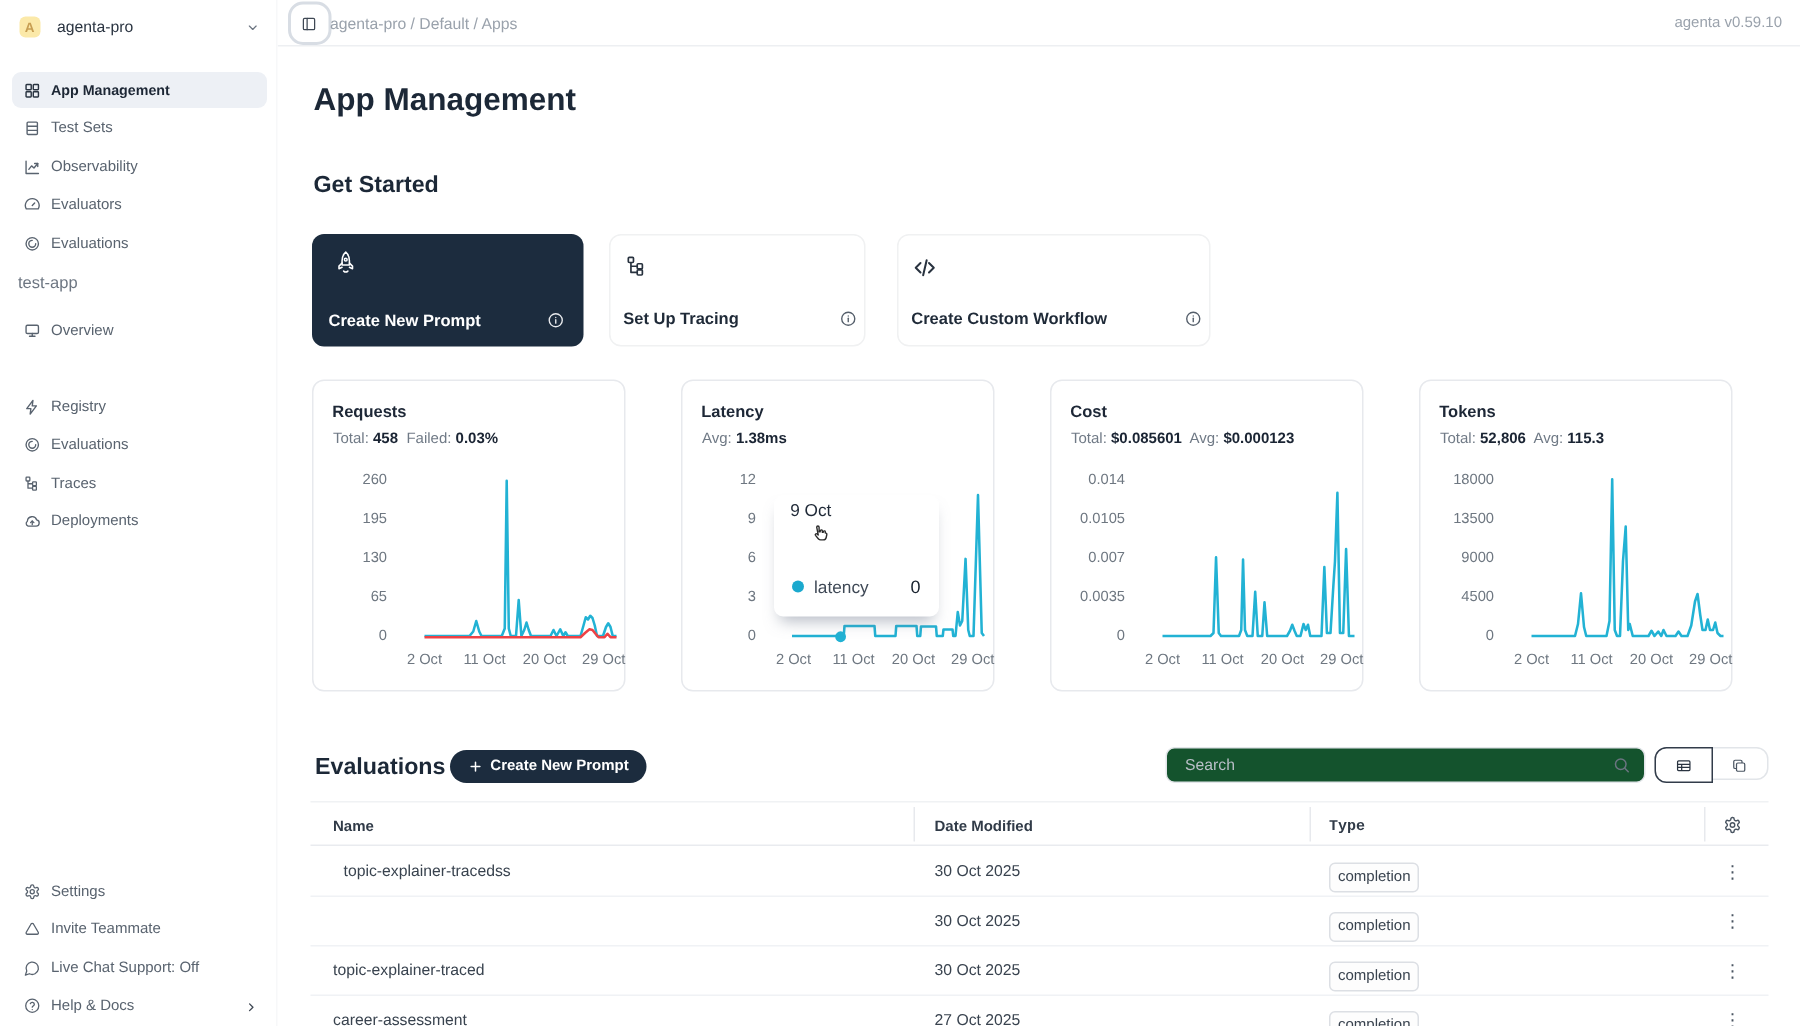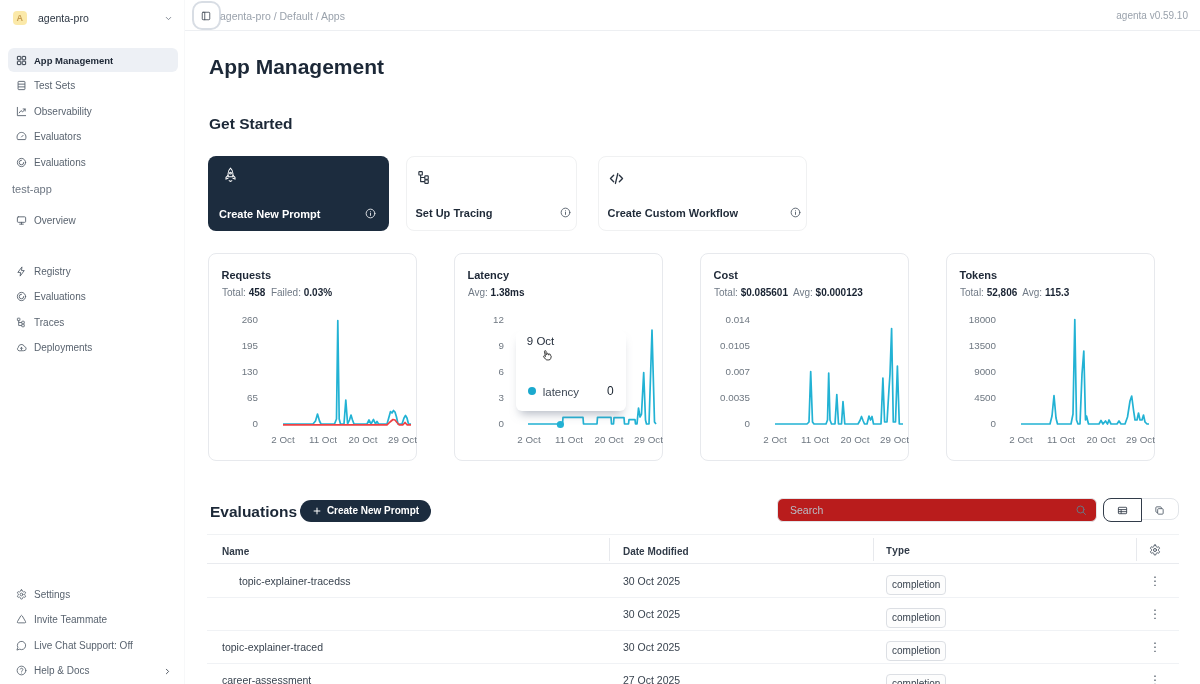--- a/index.html
+++ b/index.html
@@ -25,21 +25,21 @@
 
 .chcard { position:absolute; top:253px; width:209px; height:208px; border:1px solid #e7e9ed; border-radius:8px; background:#fff; }
 .chcard .t { position:absolute; left:12.5px; top:15.5px; font-size:11px; font-weight:700; color:#1d2736; line-height:11px; }
 .chcard .s { position:absolute; left:13px; top:33.5px; font-size:10px; color:#707a86; line-height:10px; }
 .chcard .s b { color:#1a2433; font-weight:700; }
 .chcard svg.plot { position:absolute; left:0; top:0; }
 .axis { font-size:9.8px; fill:#6e7781; font-family:"Liberation Sans",sans-serif; }
 
 .appt { position:absolute; left:210px; top:504px; font-size:15.5px; font-weight:700; color:#1c2837; line-height:15.5px; }
 .newbtn { position:absolute; left:300px; top:499.5px; width:131px; height:22px; background:#1c2c3e; border-radius:11px; color:#fff; font-size:10px; font-weight:700; display:flex; align-items:center; justify-content:center; gap:5px; }
-.search { position:absolute; left:777px; top:498px; width:320px; height:24px; border:1px solid #e2e5e9; border-radius:6px; background:#b91c1c; }
+.search { position:absolute; left:777px; top:498px; width:320px; height:24px; border:1px solid #e2e5e9; border-radius:6px; background:#14532d; }
 .search span { position:absolute; left:12px; top:5px; font-size:10.5px; color:#b9bfc8; }
 .search svg { position:absolute; right:9px; top:5px; }
 .seg { position:absolute; left:1103px; top:498px; width:76px; height:22px; border:1px solid #e2e5e9; border-radius:8px; background:#fff; }
 .seg .sel { position:absolute; left:-1px; top:-1px; width:39px; height:24px; border:1.5px solid #323c4a; border-radius:8px 0 0 8px; display:flex; align-items:center; justify-content:center; background:#fff; }
 .seg .unsel { position:absolute; right:0px; top:0px; width:38px; height:22px; display:flex; align-items:center; justify-content:center; }
 
 .thead { position:absolute; left:207px; top:534px; width:972px; height:30px; border-top:1px solid #f0f2f4; border-bottom:1px solid #e9ebef; font-size:10px; font-weight:700; color:#313b48; }
 .thead .c { position:absolute; top:0; height:30px; line-height:33px; }
 .vdiv { position:absolute; top:538px; width:1px; height:23px; background:#e7e9ed; }
 .trow { position:absolute; left:207px; width:972px; height:33px; border-bottom:1px solid #f0f2f5; font-size:10.5px; color:#39434f; }
@@ -290,21 +290,21 @@
   </div>
   <div class="vdiv" style="left:609px;"></div>
   <div class="vdiv" style="left:873px;"></div>
   <div class="vdiv" style="left:1136px;"></div>
   <svg class="abs" style="left:1149px;top:544px" width="12" height="12" viewBox="0 0 24 24" fill="none" stroke="#4a5562" stroke-width="1.9" stroke-linecap="round" stroke-linejoin="round">
       <path d="M12.22 2h-.44a2 2 0 0 0-2 2v.18a2 2 0 0 1-1 1.73l-.43.25a2 2 0 0 1-2 0l-.15-.08a2 2 0 0 0-2.73.73l-.22.38a2 2 0 0 0 .73 2.73l.15.1a2 2 0 0 1 1 1.72v.51a2 2 0 0 1-1 1.74l-.15.09a2 2 0 0 0-.73 2.73l.22.38a2 2 0 0 0 2.73.73l.15-.08a2 2 0 0 1 2 0l.43.25a2 2 0 0 1 1 1.73V20a2 2 0 0 0 2 2h.44a2 2 0 0 0 2-2v-.18a2 2 0 0 1 1-1.73l.43-.25a2 2 0 0 1 2 0l.15.08a2 2 0 0 0 2.73-.73l.22-.39a2 2 0 0 0-.73-2.73l-.15-.08a2 2 0 0 1-1-1.74v-.5a2 2 0 0 1 1-1.74l.15-.09a2 2 0 0 0 .73-2.73l-.22-.38a2 2 0 0 0-2.73-.73l-.15.08a2 2 0 0 1-2 0l-.43-.25a2 2 0 0 1-1-1.73V4a2 2 0 0 0-2-2z"></path>
       <circle cx="12" cy="12" r="3"></circle>
     </svg>
 
   <div class="trow" style="top:565px;">
-    <div class="c" style="left:32px;">topic-explainer-tracedss</div>
+    <div class="c" style="left:22px;">topic-explainer-tracedss</div>
     <div class="c" style="left:416px;">30 Oct 2025</div>
     <div class="c" style="left:679px;"><span class="tag">completion</span></div>
   </div>
   <div class="dots" style="top:574px;">⋮</div>
   <div class="trow" style="top:598px;">
     <div class="c" style="left:416px;">30 Oct 2025</div>
     <div class="c" style="left:679px;"><span class="tag">completion</span></div>
   </div>
   <div class="dots" style="top:607px;">⋮</div>
   <div class="trow" style="top:631px;">

